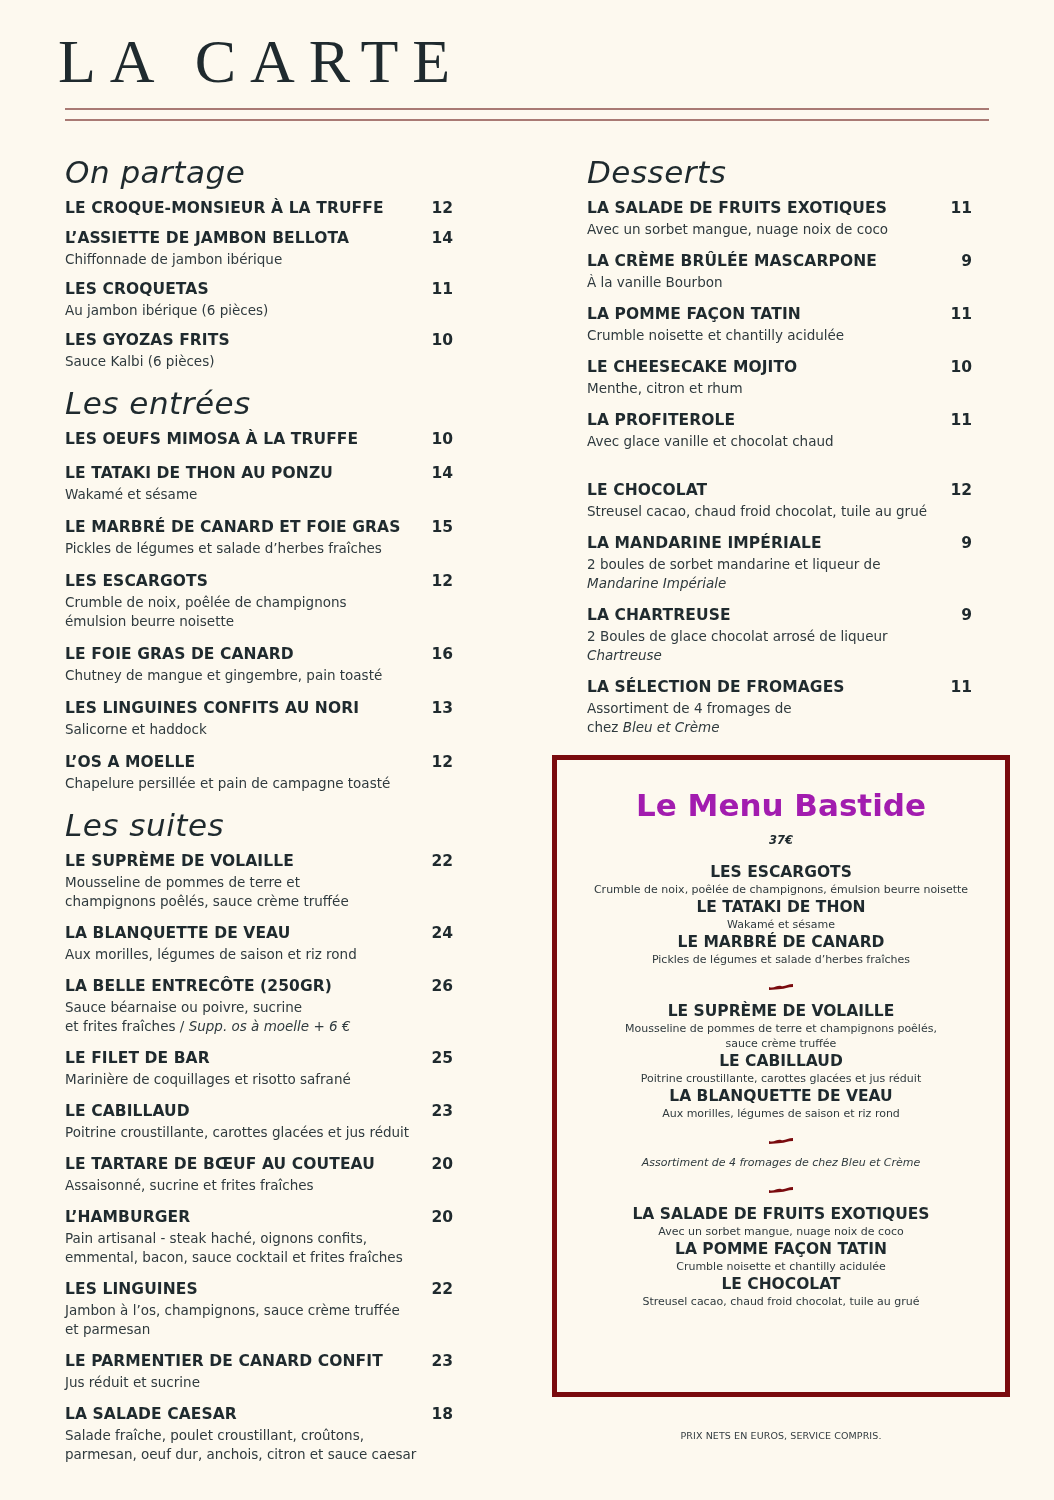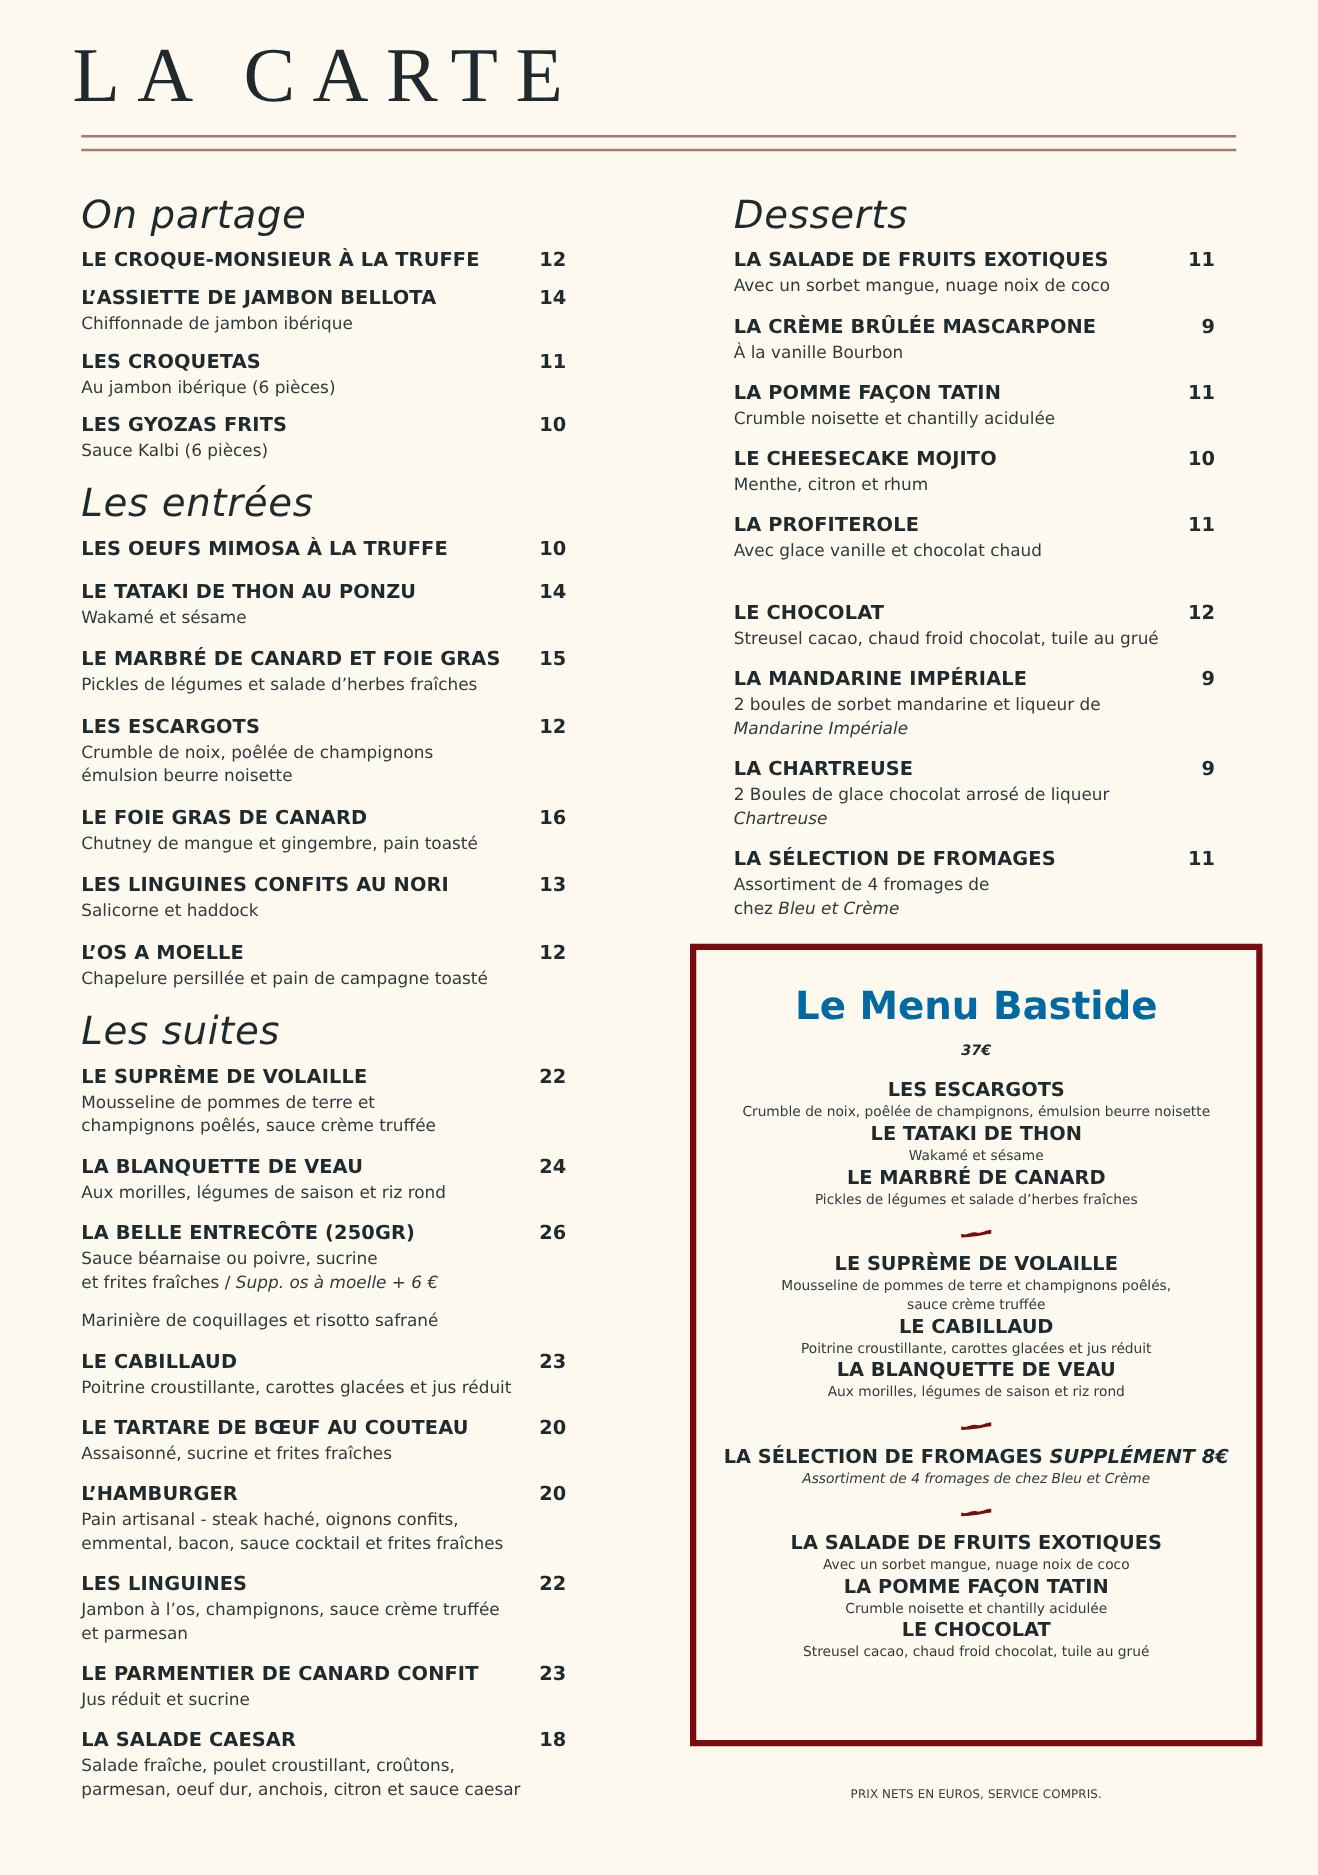--- a/index.html
+++ b/index.html
@@ -91,21 +91,21 @@
       height: 642px;
       border: 5px solid #7a0b0e;
       text-align: center;
       padding-top: 20px;
     }
     .menu-title {
       font-family: "DejaVu Sans", sans-serif;
       font-weight: bold;
       font-size: 31px;
       line-height: 50px;
-      color: #0369a1;
+      color: #a21caf;
     }
     .menu-price {
       font-family: "DejaVu Sans", sans-serif;
       font-weight: bold;
       font-style: italic;
       font-size: 11.5px;
       line-height: 20px;
       color: #1f2a2e;
       margin-bottom: 12px;
     }
@@ -256,20 +256,24 @@
     </div>
     <div class="item" style="margin-bottom:12px;">
       <div class="item-head">
           <span class="item-name">LA BELLE ENTRECÔTE (250GR)</span>
           <span class="item-price">26</span>
         </div>
       <div class="item-desc"><span>Sauce béarnaise ou poivre, sucrine
 et frites fraîches / </span><em>Supp. os à moelle + 6 €</em></div>
     </div>
     <div class="item" style="margin-bottom:12px;">
+      <div class="item-head">
+          <span class="item-name">LE FILET DE BAR</span>
+          <span class="item-price">25</span>
+        </div>
       <div class="item-desc">Marinière de coquillages et risotto safrané</div>
     </div>
     <div class="item" style="margin-bottom:12px;">
       <div class="item-head">
           <span class="item-name">LE CABILLAUD</span>
           <span class="item-price">23</span>
         </div>
       <div class="item-desc">Poitrine croustillante, carottes glacées et jus réduit</div>
     </div>
     <div class="item" style="margin-bottom:12px;">
@@ -410,21 +414,20 @@
     <div class="menu-dish-desc">Poitrine croustillante, carottes glacées et jus réduit</div>
     <div class="menu-dish">LA BLANQUETTE DE VEAU</div>
     <div class="menu-dish-desc">Aux morilles, légumes de saison et riz rond</div>
   </div>
 
   <svg class="divider" viewBox="0 0 26 10">
       <path d="M1 6 C6 8, 9 4, 13 5 S 20 3, 25 3 L25 6 C20 6, 16 8, 13 8 S 5 9, 1 9 Z" fill="#7a0b0e"></path>
     </svg>
 
   <div class="menu-group">
-    <div class="menu-dish"><span>LA SÉLECTION DE FROMAGES</span> <span class="supp">SUPPLÉMENT 8€</span></div>
     <div class="menu-dish-desc italic">Assortiment de 4 fromages de chez Bleu et Crème</div>
   </div>
 
   <svg class="divider" viewBox="0 0 26 10">
       <path d="M1 6 C6 8, 9 4, 13 5 S 20 3, 25 3 L25 6 C20 6, 16 8, 13 8 S 5 9, 1 9 Z" fill="#7a0b0e"></path>
     </svg>
 
   <div class="menu-group">
     <div class="menu-dish">LA SALADE DE FRUITS EXOTIQUES</div>
     <div class="menu-dish-desc">Avec un sorbet mangue, nuage noix de coco</div>

